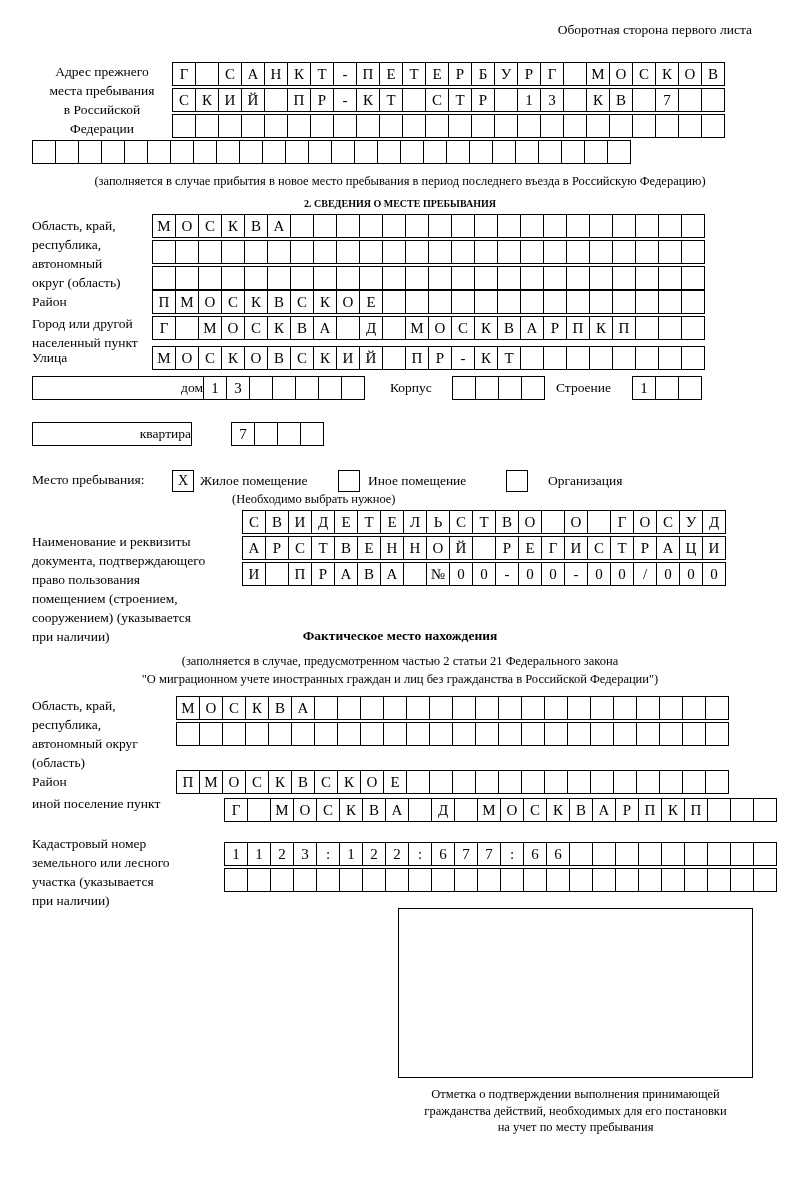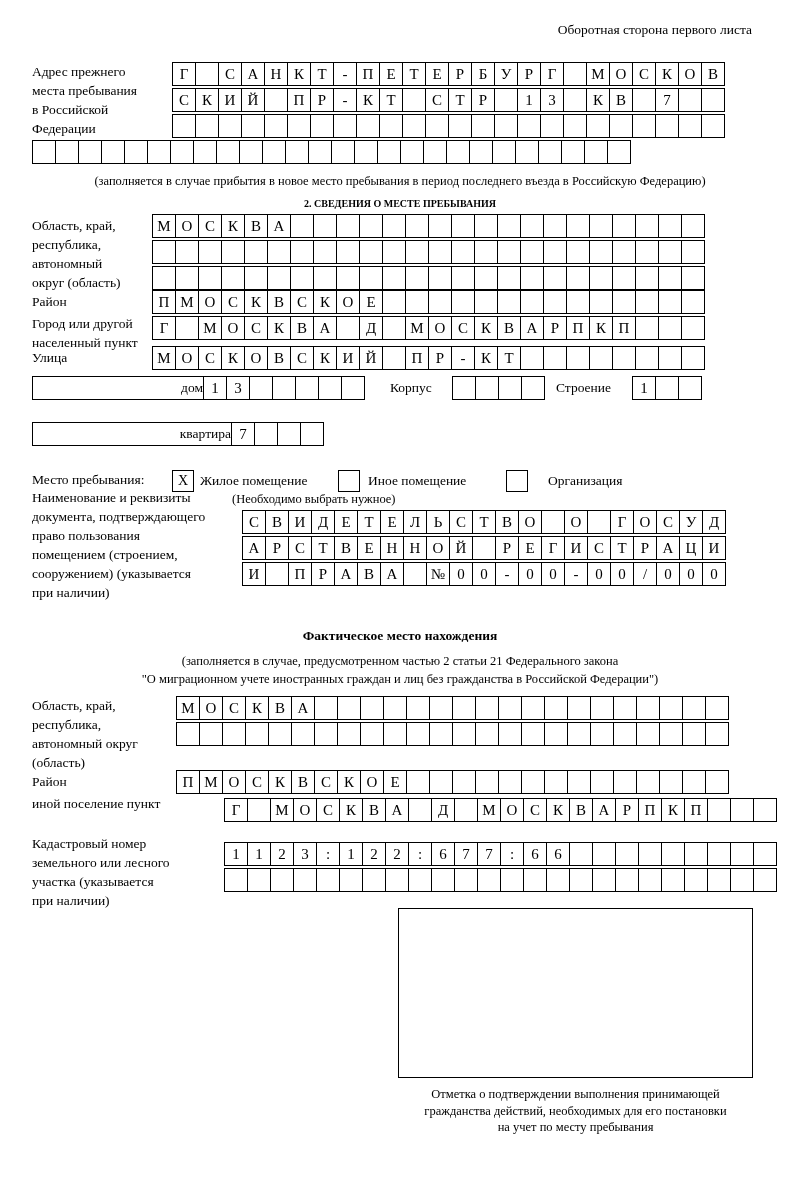--- a/index.html
+++ b/index.html
@@ -78,21 +78,21 @@
     text-align:center;
   }
 </style>
 </head>
 <body>
 
 <div class="page">
 
   <div class="hdr-right">Оборотная сторона первого листа</div>
 
-  <div class="row lbl" style="left:32px; top:62px; width:140px;">
+  <div class="row lbl" style="left:32px; top:62px; width:140px;text-align:center;">
     <div>Адрес прежнего</div>
     <div>места пребывания</div>
     <div>в Российской</div>
     <div>Федерации</div>
   </div>
 
   <div class="row cells" id="prev-row-1" style="left:172px; top:62px;">
       <div class="cell">Г</div>
       <div class="cell blank"></div>
       <div class="cell">С</div>
@@ -393,38 +393,38 @@
       <div class="cell blank"></div>
     </div>
   <div class="row lbl" style="left:556px; top:378px;">Строение</div>
   <div class="row cells" id="s2-stroenie" style="left:632px; top:376px;">
       <div class="cell">1</div>
       <div class="cell blank"></div>
       <div class="cell blank"></div>
     </div>
 
 
-  <div class="row boxline inlabel" style="left:32px; top:422px; width:200px; height:24px;">квартира</div>
+  <div class="row boxline inlabel" style="left:32px; top:422px; width:160px; height:24px;">квартира</div>
   <div class="row cells" id="s2-flat" style="left:231px; top:422px;">
       <div class="cell">7</div>
       <div class="cell blank"></div>
       <div class="cell blank"></div>
       <div class="cell blank"></div>
     </div>
 
   <div class="row lbl" style="left:32px; top:470px;">Место пребывания:</div>
   <div class="row chk" style="left:172px; top:470px;">Х</div>
   <div class="row lbl" style="left:200px; top:471px;">Жилое помещение</div>
   <div class="row chk" style="left:338px; top:470px;"></div>
   <div class="row lbl" style="left:368px; top:471px;">Иное помещение</div>
   <div class="row chk" style="left:506px; top:470px;"></div>
   <div class="row lbl" style="left:548px; top:471px;">Организация</div>
   <div class="row lbl small" style="left:232px; top:490px;">(Необходимо выбрать нужное)</div>
 
-  <div class="row lbl" style="left:32px; top:488px; width:210px;">
+  <div class="row lbl" style="left:32px; top:532px; width:210px;">
     <div>Наименование и реквизиты</div>
     <div>документа, подтверждающего</div>
     <div>право пользования</div>
     <div>помещением (строением,</div>
     <div>сооружением) (указывается</div>
     <div>при наличии)</div>
   </div>
   <div class="row cells" id="s2-doc-1" style="left:242px; top:510px;">
       <div class="cell">С</div>
       <div class="cell">В</div>

